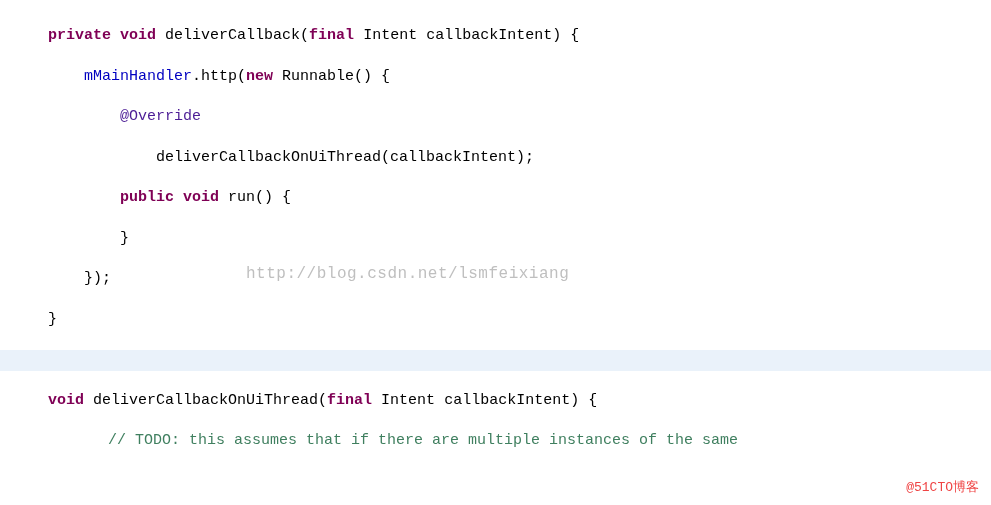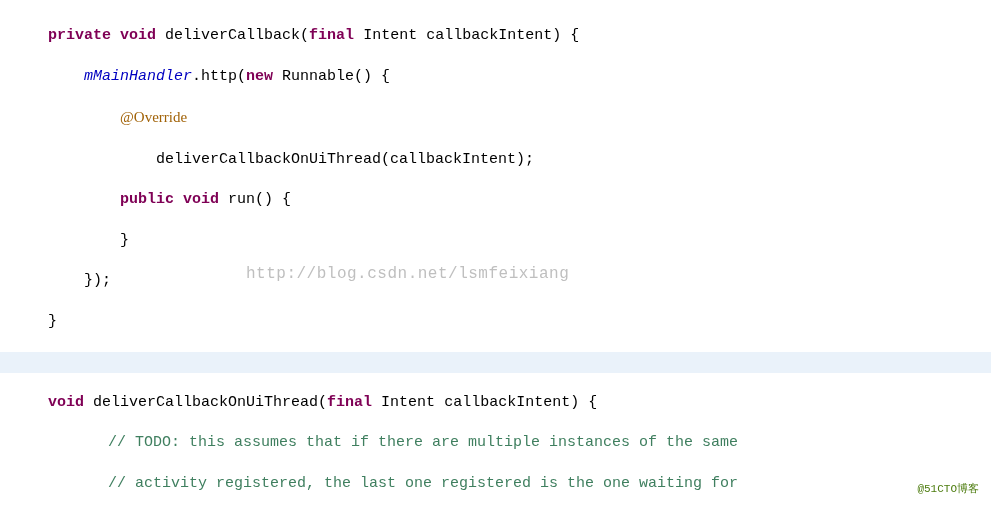--- a/index.html
+++ b/index.html
@@ -19,46 +19,45 @@
   white-space: pre;
 }
 .line {
   display: block;
 }
 .highlight-band {
   background: #eaf2fa;
 }
 .k  { color: #7f0055; font-weight: bold; }
 .id { color: #000000; }
-.fld{ color: #0000c0; font-style: italic; }
+.fld{ color: #0000c0; }
 .com{ color: #3f7f5f; margin-left: 24px; }                    
-.ann{ color: #a16207; font-family: Liberation Serif, serif; }
+.ann{ color: #4c1d95; }
 .url-wm { color:#bfbfbf; position:absolute; left:246px; top:264px; font-size:16px; letter-spacing:0.5px; pointer-events:none;}
-.wm-bottom { position:absolute; right:12px; bottom:8px; color:#4d7c0f; font-size:11px; pointer-events:none;}
+.wm-bottom { position:absolute; right:12px; bottom:8px; color:#ef4444; font-size:13px; pointer-events:none;}
 </style>
 </head>
 <body>
 
 <div class="code-area">
 <span class="line"><span class="k">private</span> <span class="k">void</span> <span class="id">deliverCallback(</span><span class="k">final</span> <span class="id">Intent</span> <span class="id">callbackIntent) {</span></span>
 <span class="line">    <span class="fld">mMainHandler</span><span class="id">.http(</span><span class="k">new</span> <span class="id">Runnable</span><span class="id">() {</span></span>
 <span class="line">        <span class="ann">@Override</span></span>
 <span class="line">            <span class="id">deliverCallbackOnUiThread(callbackIntent);</span></span>
 <span class="line">        <span class="k">public</span> <span class="k">void</span> <span class="id">run() {</span></span>
 <span class="line">        <span class="id">}</span></span>
 <span class="line">    <span class="id">});</span></span>
 <span class="line"><span class="id">}</span></span>
 </div>
 <div class="highlight-band">
     <div class="code-area" style="padding-top:0;"><span class="line"> </span></div>
   </div>
 <div class="code-area" style="padding-top:0;">
 <span class="line"><span class="k">void</span> <span class="id">deliverCallbackOnUiThread(</span><span class="k">final</span> <span class="id">Intent</span> <span class="id">callbackIntent) {</span></span>
 <span class="line">    <span class="com">// TODO: this assumes that if there are multiple instances of the same</span></span>
-<span class="line">    <span class="com">// activity registered, the last one registered is the one waiting for</span></span>
 
 
 
 
 
 
 
 
 
 </div>

